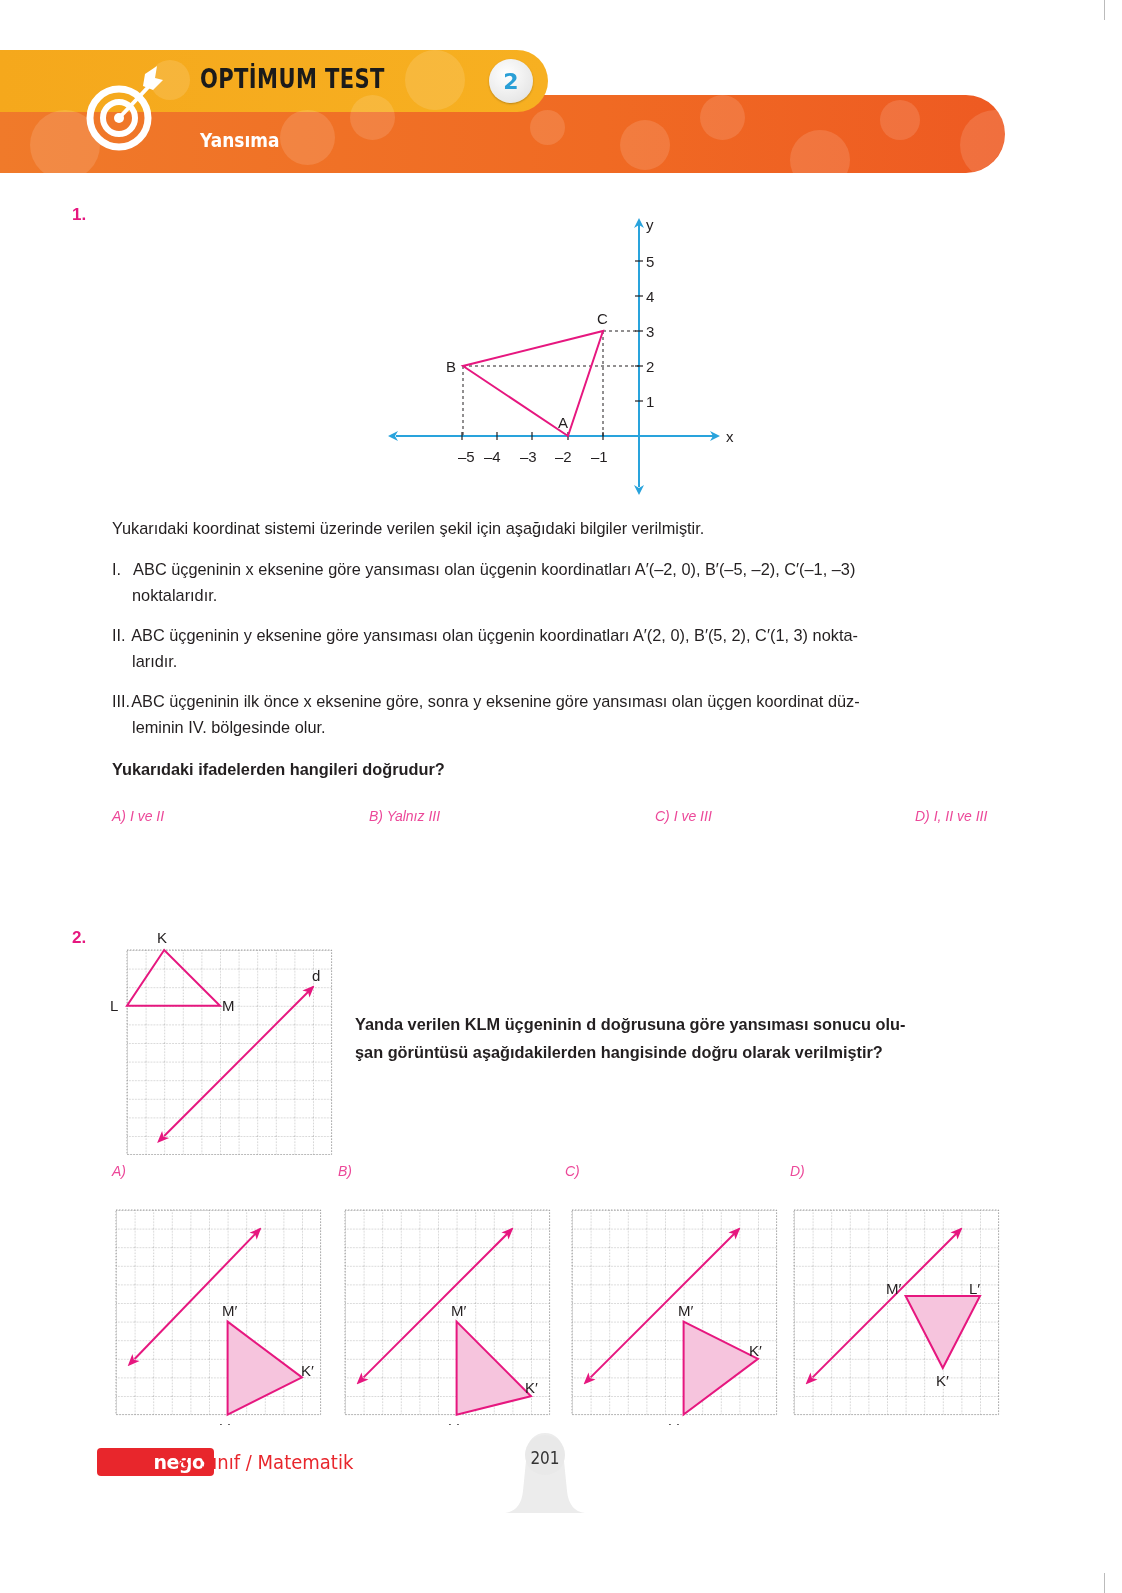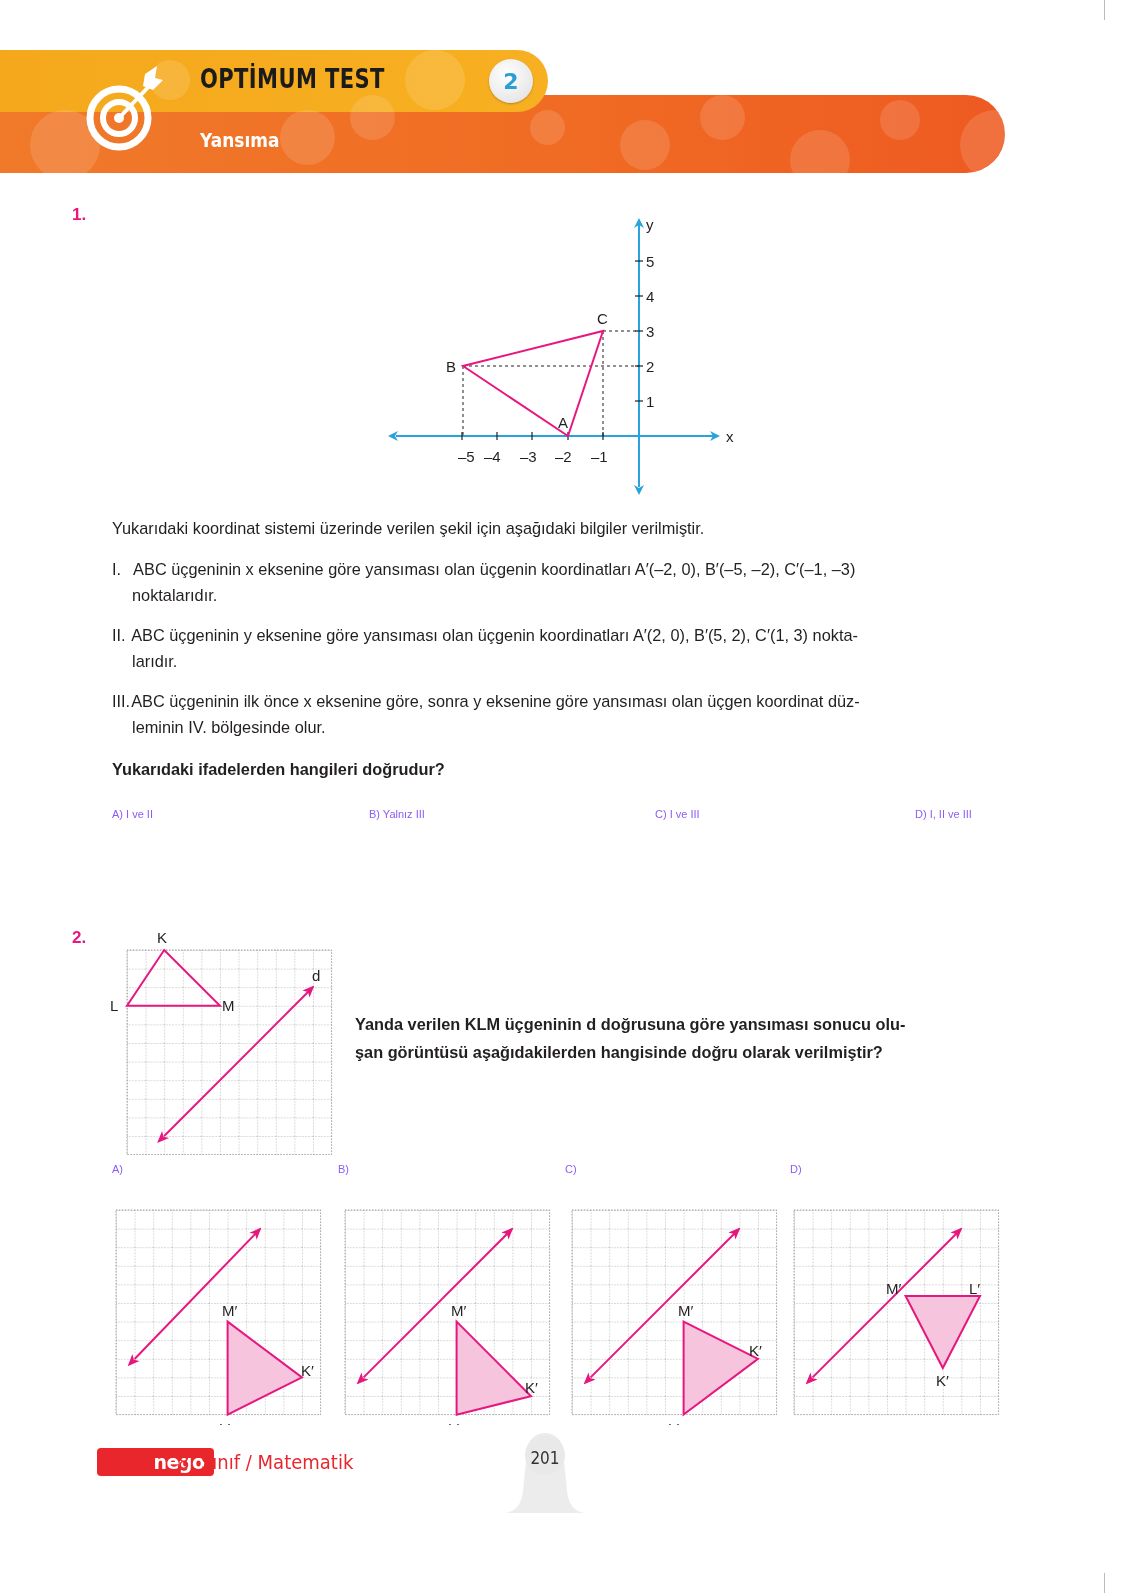--- a/index.html
+++ b/index.html
@@ -13,21 +13,21 @@
   .hdr-title{position:absolute;left:200px;top:63px;font-family:"DejaVu Sans",sans-serif;font-weight:bold;font-size:27px;letter-spacing:0.5px;color:#1b1b1b;transform:scaleX(0.78);transform-origin:left center;}
   .hdr-num{position:absolute;left:489px;top:59px;width:44px;height:44px;border-radius:50%;background:radial-gradient(circle at 40% 35%,#ffffff,#e8e8e8 70%,#cfcfcf);display:flex;align-items:center;justify-content:center;font-family:"DejaVu Sans",sans-serif;font-weight:bold;font-size:22px;color:#2a9fd6;box-shadow:0 1px 2px rgba(0,0,0,0.25);}
   .hdr-sub{position:absolute;left:200px;top:128px;font-family:"DejaVu Sans",sans-serif;font-weight:bold;font-size:20px;color:#fff;transform:scaleX(0.85);transform-origin:left center;}
   .target-icon{position:absolute;left:85px;top:62px;width:80px;height:90px;}
   
   .qnum{position:absolute;font-weight:bold;font-size:17px;color:#e6177f;}
   .txt{position:absolute;font-size:17px;line-height:28px;color:#231f20;transform:scaleX(0.96);transform-origin:left top;white-space:nowrap;}
   .bold{font-weight:bold;}
   .item-label{display:inline-block;width:22px;}
   svg text{font-family:"Liberation Sans",sans-serif;}
-  .opt{position:absolute;font-size:11px;color:#8b5cf6;}
+  .opt{position:absolute;font-size:14px;color:#ec4899;font-style:italic;}
   .footer-logo{position:absolute;left:97px;top:1448px;width:70px;height:28px;background:#e8262c;border-radius:4px;color:#fff;font-family:"DejaVu Sans",sans-serif;font-weight:bold;font-size:19px;display:flex;align-items:center;justify-content:center;letter-spacing:-0.5px;padding-left:47px;}
   .footer-text{position:absolute;left:178px;top:1450px;font-family:"DejaVu Sans",sans-serif;font-size:20px;color:#e8262c;transform:scaleX(0.9);transform-origin:left center;}
   .page-tab{position:absolute;left:505px;top:1433px;width:80px;height:80px;}
   .page-num{position:absolute;left:505px;top:1447px;width:80px;text-align:center;font-family:"DejaVu Sans",sans-serif;font-size:18px;color:#333;transform:scaleX(0.85);}
   .crop-mark{position:absolute;background:#bbb;}
 </style>
 </head>
 <body>
 
 <div class="crop-mark" style="left:1104px;top:0;width:1px;height:20px;"></div>

